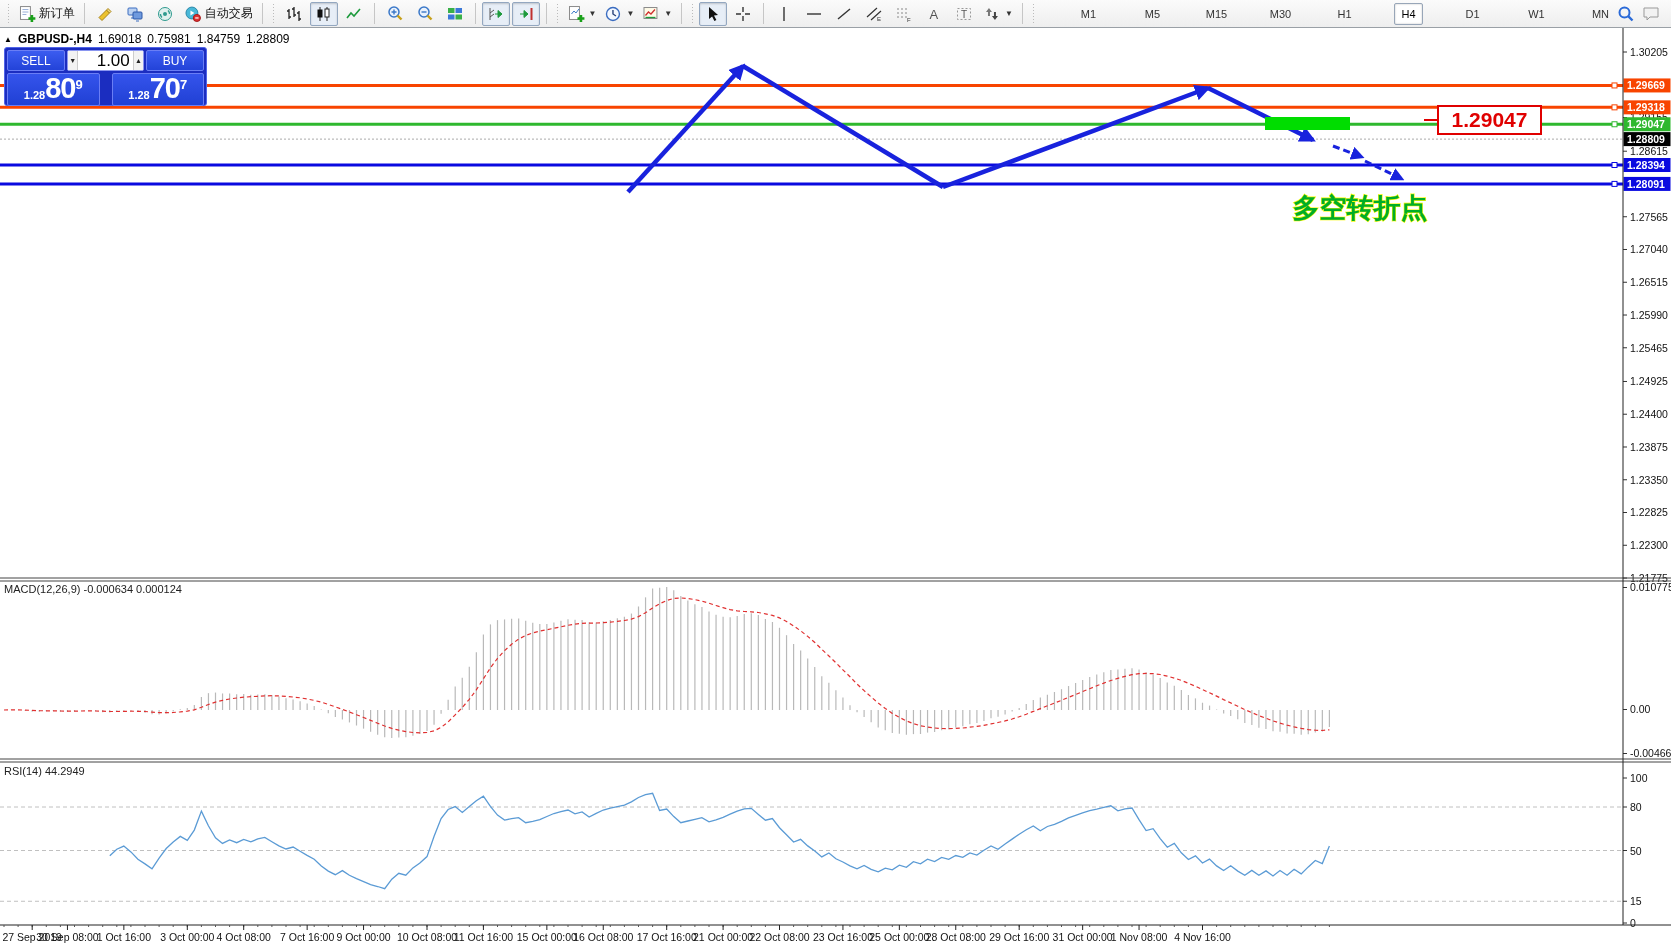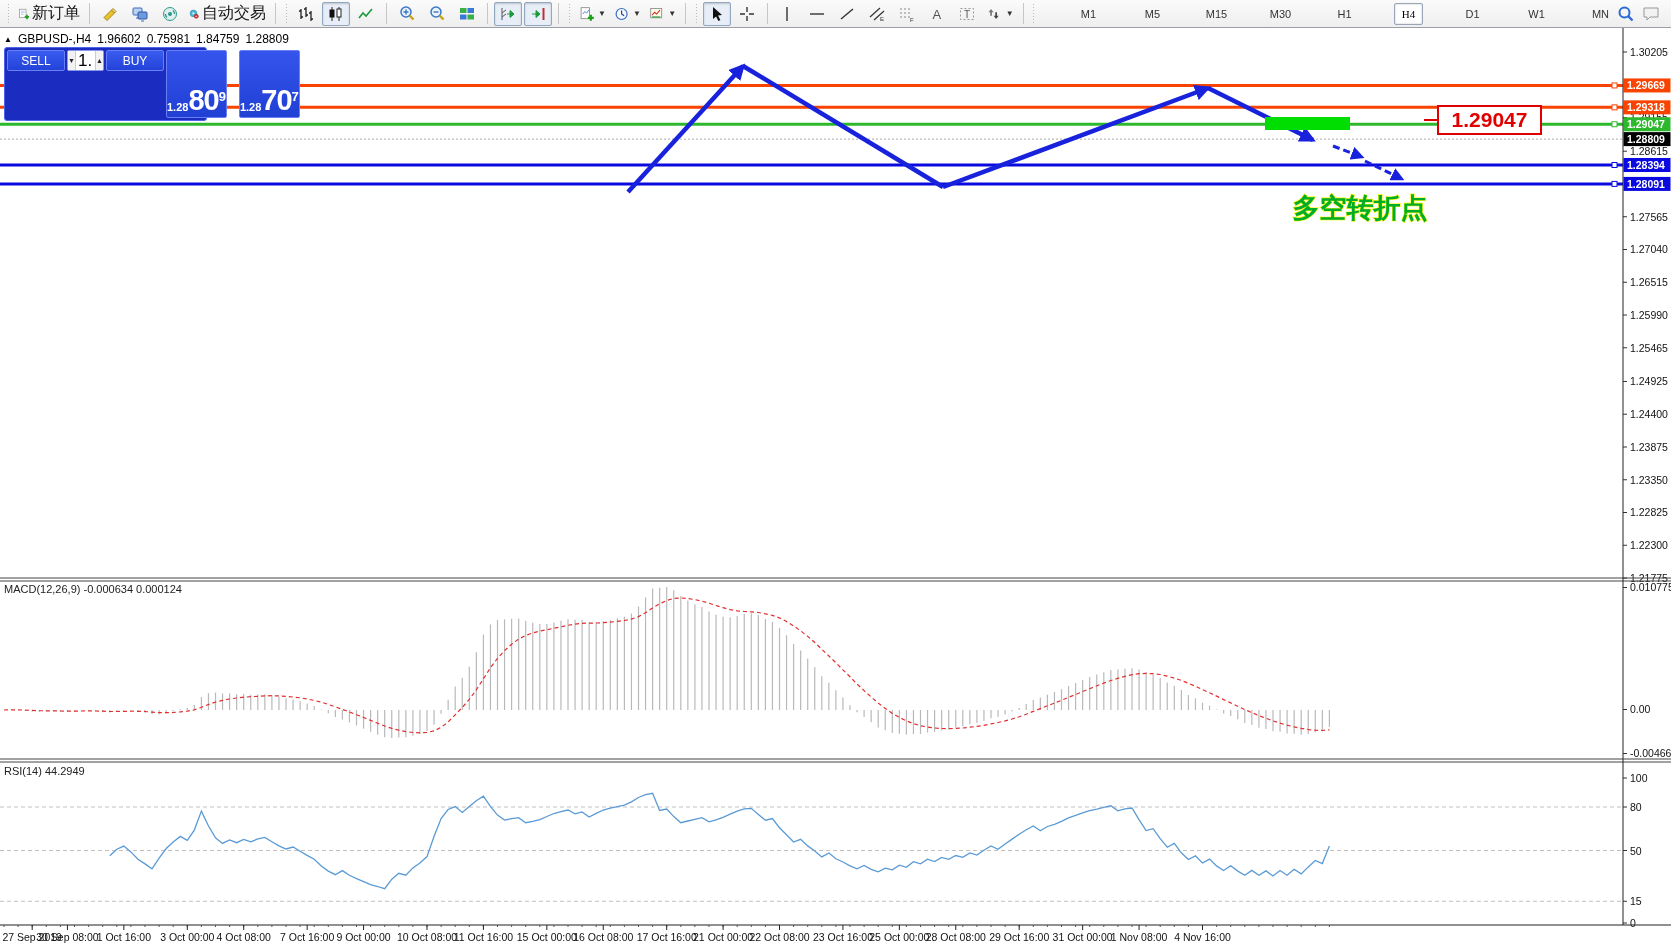--- a/index.html
+++ b/index.html
@@ -6,37 +6,37 @@
     font-family:"Liberation Sans",sans-serif;-webkit-font-smoothing:antialiased;}
   
   .toolbar{height:27px;background:linear-gradient(#fbfbfb,#eeeeee);border-bottom:1px solid #9aa0a6;
     display:flex;align-items:center;padding:0 4px;gap:2px;position:relative;z-index:5;}
   .tgrip{width:5px;height:20px;margin:0 2px;
     background-image:repeating-linear-gradient(#bbb 0 1px,transparent 1px 3px);background-size:1px 100%;background-repeat:repeat-y;background-position:2px 0;}
   .tsep{width:1px;height:21px;background:#c6c6c6;margin:0 4px;}
   .tbtn{height:22px;min-width:22px;display:flex;align-items:center;justify-content:center;gap:3px;
     padding:0 2px;border:1px solid transparent;border-radius:2px;color:#222;font-size:12px;cursor:default;}
   .tbtn.pressed{background:#e7eef7;border:1px solid #93a7c0;box-shadow:inset 0 1px 2px rgba(0,0,0,.18);}
-  .tbtn .lbl{font-size:16px;color:#111;white-space:nowrap;}
+  .tbtn .lbl{font-size:12px;color:#111;white-space:nowrap;}
   .caret{font-size:8px;color:#333;margin-left:1px;}
   .tfbtn{min-width:27px;height:20px;display:flex;align-items:center;justify-content:center;
     font-size:11px;color:#333;border:1px solid transparent;border-radius:2px;margin-left:34px;}
-  .tfbtn.active{background:#fff;border:1px solid #98a6b8;box-shadow:0 0 2px rgba(0,0,0,.25) inset;color:#000;font-family:Liberation Serif, serif;}
+  .tfbtn.active{background:#fff;border:1px solid #98a6b8;box-shadow:0 0 2px rgba(0,0,0,.25) inset;color:#000;}
   .tright{margin-left:auto;display:flex;align-items:center;gap:6px;padding-right:6px;}
   
   .chart-wrap{position:relative;width:1671px;height:921px;background:#fff;}
   #chart{position:absolute;left:0;top:0;}
   .quote-line{position:absolute;left:4px;top:4px;display:flex;align-items:baseline;gap:6px;
     font-size:12px;color:#000;z-index:3;}
   .quote-line .tri{font-size:8px;position:relative;top:-1px;}
-  .quote-line .sym{font-weight:normal;}
+  .quote-line .sym{font-weight:bold;}
   
-  .ocl{position:absolute;left:4px;top:19px;width:203px;height:74px;z-index:4;
+  .ocl{position:absolute;left:4px;top:19px;width:203px;height:59px;z-index:4;
     background:#1b2dc0;border:1px solid #5064e8;border-radius:3px;padding:2px;box-sizing:border-box;
-    display:flex;flex-direction:row;gap:2px;}
+    display:flex;flex-direction:column;gap:2px;}
   .ocl-row1{display:flex;gap:2px;height:21px;}
   .ocl-btn{flex:0 0 56px;background:linear-gradient(#3b5cf0,#2343d8);border:1px solid #6a7ef5;border-radius:2px;
     color:#fff;font-size:12px;display:flex;align-items:center;justify-content:center;}
   .ocl-vol{flex:1;display:flex;background:#fff;border:1px solid #8a96f0;border-radius:2px;overflow:hidden;}
   .ocl-spin{width:14px;background:#f2f2f2;color:#222;font-size:7px;display:flex;align-items:center;justify-content:center;border-right:1px solid #ccc;}
   .ocl-spin.up{border-right:0;border-left:1px solid #ccc;}
   .ocl-vol input{border:0;outline:0;width:100%;text-align:right;font-size:17px;padding-right:3px;font-family:"Liberation Sans",sans-serif;}
   .ocl-row2{display:flex;gap:12px;flex:1;}
   .ocl-price{flex:1;background:linear-gradient(#3554ec,#2040d4);border:1px solid #6a7ef5;border-radius:2px;
     color:#fff;display:flex;align-items:flex-end;justify-content:center;padding-bottom:2px;line-height:1;}
@@ -1091,21 +1091,21 @@
         <line x1="1139.05" y1="925" x2="1139.05" y2="930" stroke="#222"></line>
         <text x="1139.05" y="941" text-anchor="middle" font-size="10.5" fill="#111" font-family="&quot;Liberation Sans&quot;,sans-serif">1 Nov 08:00</text>
         <line x1="1202.5" y1="925" x2="1202.5" y2="930" stroke="#222"></line>
         <text x="1202.5" y="941" text-anchor="middle" font-size="10.5" fill="#111" font-family="&quot;Liberation Sans&quot;,sans-serif">4 Nov 16:00</text>
       </g>
     </svg>
 
   <div class="quote-line">
     <span class="tri">▲</span>
     <span class="sym">GBPUSD-,H4</span>
-    <span>1.96602</span>
+    <span>1.69018</span>
     <span>0.75981</span>
     <span>1.84759</span>
     <span>1.28809</span>
   </div>
 
   <div class="ocl">
     <div class="ocl-row1">
       <div class="ocl-btn">SELL</div>
       <div class="ocl-vol">
         <span class="ocl-spin">▼</span>

